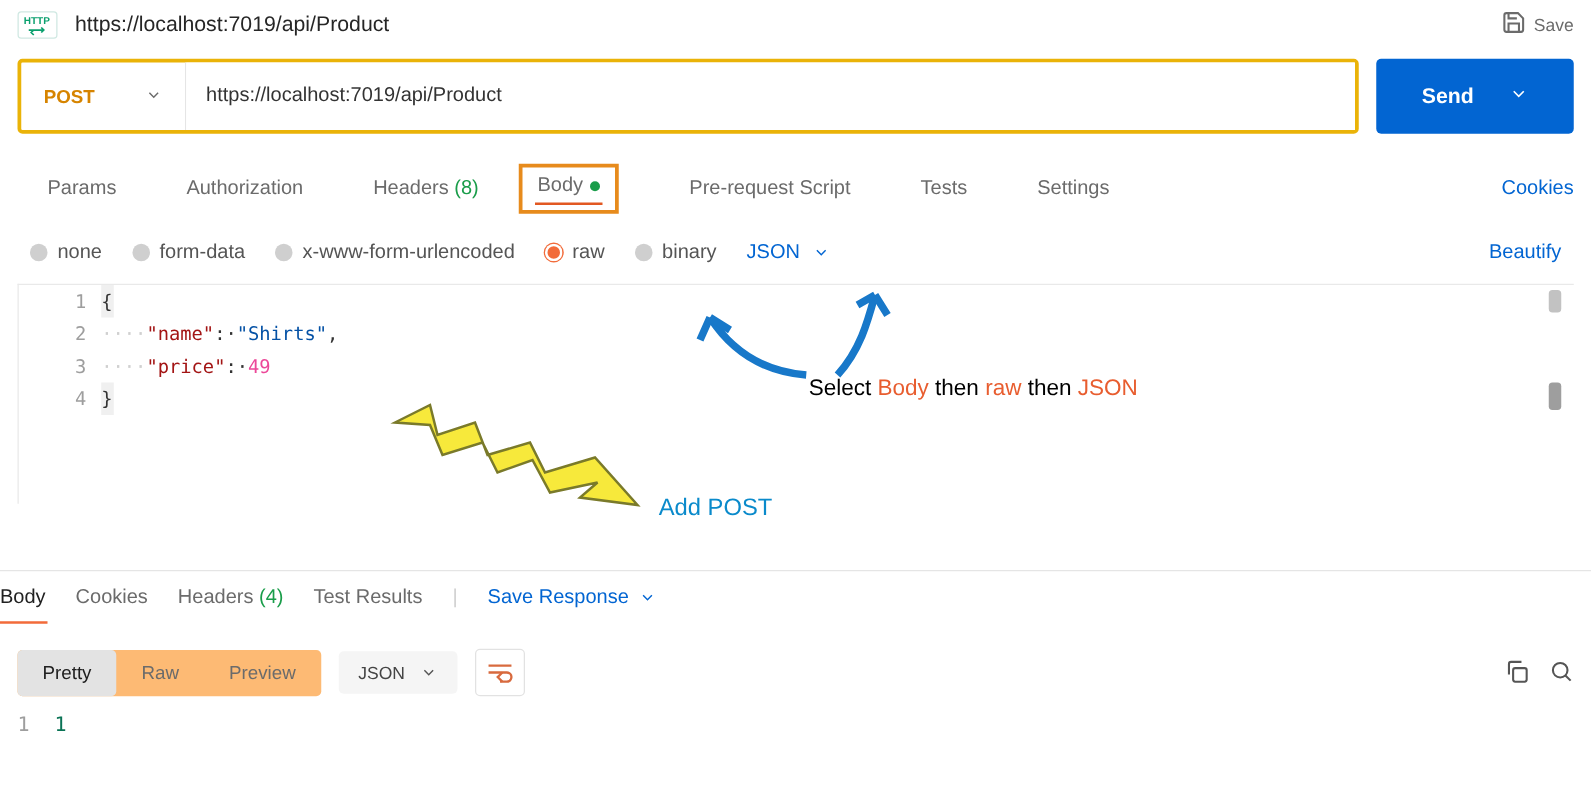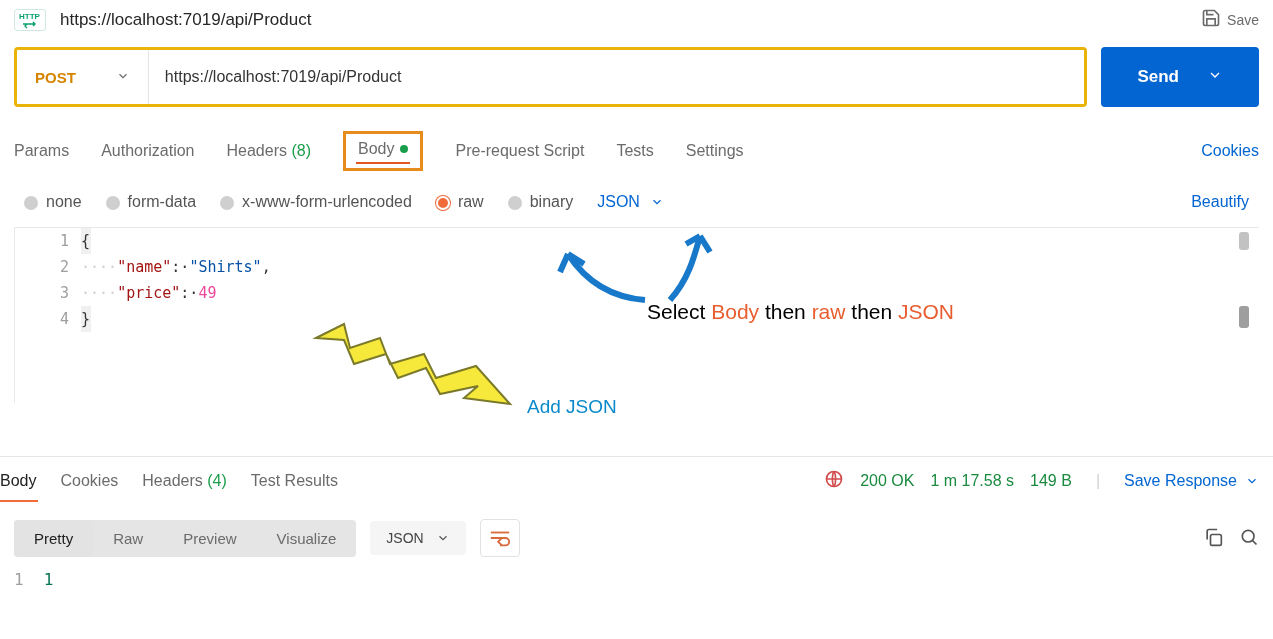--- a/index.html
+++ b/index.html
@@ -91,21 +91,21 @@
   
   .req-tabs {
     display:flex;
     align-items:center;
     padding: 24px 14px 6px 14px;
     gap:32px;
     color:#6b6b6b;
     font-size:16px;
     position:relative;
   }
-  .req-tab { cursor:pointer; position:relative; }
+  .req-tab { cursor:pointer; position:relative;margin-left:24px; }
   .headers-count { color:#1a9d4a; }
   .body-tab-box {
     border:3px solid #e78b1c;
     padding:6px 12px 10px 12px;
     display:flex; align-items:center; gap:6px;
     position:relative;
   }
   .body-tab-underline {
     position:absolute; bottom:4px; left:10px; right:10px;
     height:2px; background:#e25822;
@@ -141,21 +141,21 @@
   .brace { color:#333;}
   .ws { color:#d0d0d0;}
   .key { color:#a31515;}
   .str { color:#0451a5;}
   .num { color:#ec4899;}
   .punct { color:#333;}
   .line-hl { background:#f0f0f0; width:10px; display:inline-block; }
   
   .arrow-blue1 { position:absolute; left:550px; top:240px; pointer-events:none;}
   .arrow-blue2 { position:absolute; left:650px; top:230px; pointer-events:none;}
-  .annot-text1 { position:absolute; left:647px; top:300px; font-size:21px;}
+  .annot-text1 { position:absolute; left:647px; top:300px; font-size:18px;}
   .annot-text1 .b1{color:#e85d2f;} .annot-text1 .b0{color:#000;}
   .yellow-arrow { position:absolute; left:306px; top:320px; pointer-events:none;}
   .annot-text2 { position:absolute; left:527px; top:396px; font-size:19px; color:#0a8acb;}
   
   .resp-bar {
     position:absolute;
     top:456px; left:0; right:0;
     border-top:1px solid #e5e5e5;
     display:flex; align-items:center;
     padding:12px 14px 4px 0;
@@ -168,21 +168,21 @@
   .resp-meta { margin-left:auto; display:flex; align-items:center; gap:16px; color:#1a8a3f;}
   .globe-icon { color:#d34c4c;}
   .save-resp { color:#0265d2; cursor:pointer; display:flex; align-items:center; gap:8px;}
   
   .resp-toolbar {
     position:absolute; top:511px; left:0; right:0;
     display:flex; align-items:center;
     padding:8px 14px;
     gap:0;
   }
-  .view-tabs { display:flex; background:#e5e5e5; border-radius:4px;}
+  .view-tabs { display:flex; background:#fdba74; border-radius:4px;}
   .view-tab { padding:10px 20px; color:#6b6b6b; cursor:pointer; font-size:15px;}
   .view-tab.active { background:#e3e3e3; color:#212121; border-radius:4px;}
   .resp-json-select { margin-left:14px; display:flex; align-items:center; gap:12px; background:#f5f5f5; padding:9px 16px; border-radius:4px; color:#444; cursor:pointer;}
   .wrap-btn { margin-left:14px; width:40px;height:38px;border:1px solid #e2e2e2; border-radius:4px; display:flex;align-items:center;justify-content:center; color:#d86a3e; cursor:pointer;}
   .resp-tools-right { margin-left:auto; display:flex; gap:16px; color:#555;}
   .resp-tools-right span{cursor:pointer;}
   
   .resp-body {
     position:absolute; top:570px; left:14px;
     font-family: Menlo, Consolas, monospace;
@@ -300,56 +300,44 @@
 <svg class="arrow-blue2" width="80" height="80">
   <path d="M20 70 C 38 50, 44 28, 50 6" stroke="#1878c9" stroke-width="6" fill="none"></path>
   <path d="M50 6 L36 14 M50 6 L60 22" stroke="#1878c9" stroke-width="6" fill="none"></path>
 </svg>
 <div class="annot-text1">
   <span class="b0">Select </span><span class="b1">Body</span><span class="b0"> then </span><span class="b1">raw</span><span class="b0"> then </span><span class="b1">JSON</span>
 </div>
 <svg class="yellow-arrow" width="220" height="100">
   <path d="M10 18 L38 4 L44 28 L74 18 L84 44 L118 34 L130 58 L170 46 L204 84 L158 78 L172 66 L134 74 L120 48 L92 58 L80 34 L48 44 L38 20 Z" fill="#f7e93b" stroke="#7a7a2a" stroke-width="2"></path>
 </svg>
-<div class="annot-text2">Add JSON</div>
+<div class="annot-text2">Add POST</div>
 
 <div class="resp-bar">
   <span class="resp-tab active" style="margin-left:0">Body</span>
   <span class="resp-tab">Cookies</span>
   <span class="resp-tab">
     <span>Headers</span>
     <span class="headers-count">(4)</span>
   </span>
   <span class="resp-tab">Test Results</span>
-  <div class="resp-meta">
-    <span class="globe-icon">
-      <svg width="20" height="20" viewBox="0 0 24 24" fill="none" stroke="#d34c4c" stroke-width="2">
-          <circle cx="12" cy="12" r="9"></circle>
-          <path d="M3 12h18M12 3c2.5 3 2.5 15 0 18M12 3c-2.5 3-2.5 15 0 18"></path>
-        </svg>
-    </span>
-    <span>200 OK</span>
-    <span>1 m 17.58 s</span>
-    <span>149 B</span>
-  </div>
   <span style="color:#d0d0d0;">|</span>
   <span class="save-resp">
     <span>Save Response</span>
     <svg width="14" height="14" viewBox="0 0 24 24" fill="none" stroke="#0265d2" stroke-width="2">
         <polyline points="6 9 12 15 18 9"></polyline>
       </svg>
   </span>
 </div>
 
 <div class="resp-toolbar">
   <div class="view-tabs">
     <span class="view-tab active">Pretty</span>
     <span class="view-tab">Raw</span>
     <span class="view-tab">Preview</span>
-    <span class="view-tab">Visualize</span>
   </div>
   <div class="resp-json-select">
     <span>JSON</span>
     <svg width="14" height="14" viewBox="0 0 24 24" fill="none" stroke="#555" stroke-width="2">
         <polyline points="6 9 12 15 18 9"></polyline>
       </svg>
   </div>
   <div class="wrap-btn">
     <svg width="22" height="20" viewBox="0 0 24 20" fill="none" stroke="#d86a3e" stroke-width="2">
         <line x1="2" y1="4" x2="22" y2="4"></line>

